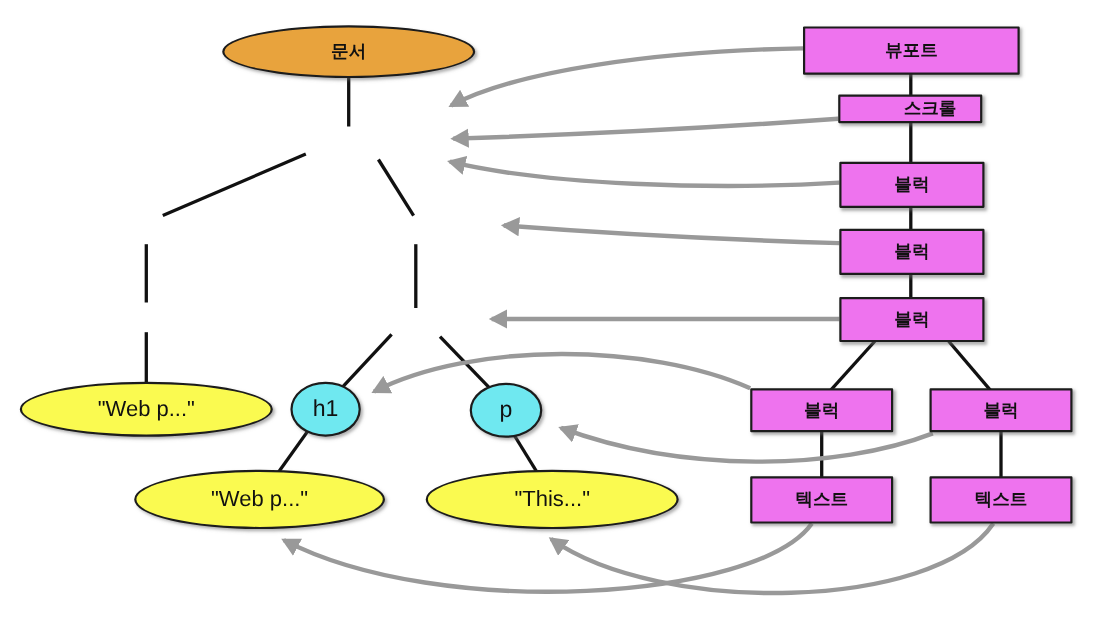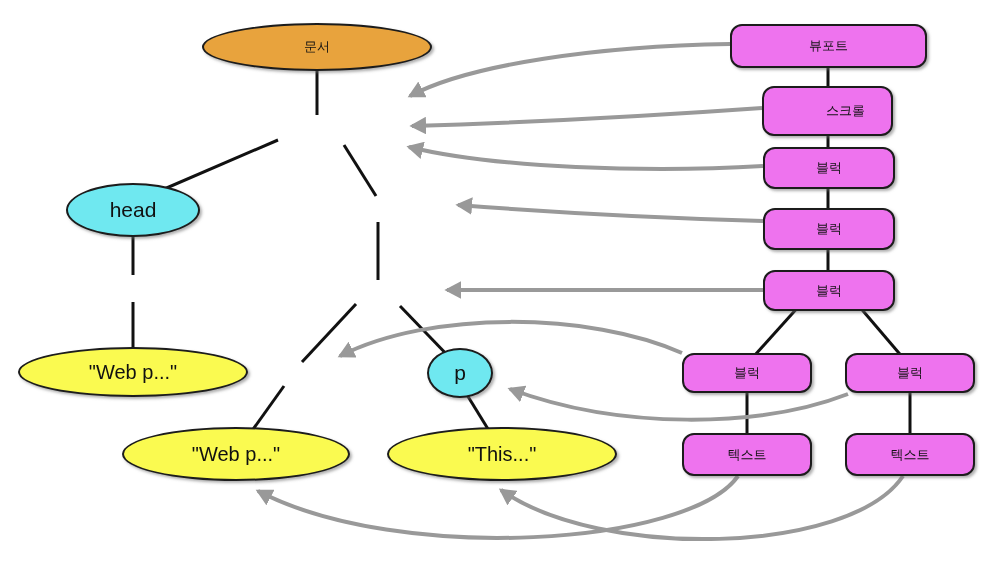--- a/index.html
+++ b/index.html
@@ -22,27 +22,27 @@
     display: flex;
     align-items: center;
     justify-content: center;
     box-sizing: border-box;
     border: 2px solid #1c1c1c;
     color: #111111;
     z-index: 1;
     box-shadow: 2px 2px 3px rgba(110,110,110,0.55);
   }
   .ellipse { border-radius: 50%; }
-  .rect { border-radius: 12px; }
+  .rect { border-radius: 1px; }
   .fill-document { background: #E8A33D; }
   .fill-element  { background: #6FE8F0; }
   .fill-textnode { background: #FAFA50; }
   .fill-render   { background: #EE73EE; }
   .lbl-en { font-size: 21px; font-weight: 400; letter-spacing: 0px; }
-  .lbl-ko { font-size: 13px; font-weight: 400; }
+  .lbl-ko { font-size: 16px; font-weight: 700; }
   .lbl-quote { font-size: 20px; font-weight: 400; }
   .edge { stroke: #111111; stroke-width: 3; fill: none; }
   .arrow { stroke: #999999; stroke-width: 4; fill: none; }
 </style>
 </head>
 <body>
 
 <div id="stage">
 
   <svg id="wires" viewBox="0 0 1002 570" xmlns="http://www.w3.org/2000/svg">
@@ -77,28 +77,28 @@
     <path class="arrow" marker-end="url(#ah)" d="M 763 166 C 650 173 495 168 409 147"></path>
     <path class="arrow" marker-end="url(#ah)" d="M 763 221 C 660 218 535 211 458 205"></path>
     <path class="arrow" marker-end="url(#ah)" d="M 763 290 L 447 290"></path>
     <path class="arrow" marker-end="url(#ah)" d="M 682 353 C 590 312 430 310 340 356"></path>
     <path class="arrow" marker-end="url(#ah)" d="M 848 394 C 760 428 620 430 510 389"></path>
     <path class="arrow" marker-end="url(#ah)" d="M 738 476 C 690 545 400 565 258 491"></path>
     <path class="arrow" marker-end="url(#ah)" d="M 903 476 C 850 555 600 560 501 490"></path>
   </svg>
 
   <div class="node ellipse fill-document lbl-ko" style="left:202px; top:23px;  width:230px; height:48px;">문서</div>
-  <div class="node ellipse fill-element lbl-en" style="left:66px;  top:183px; width:134px; height:54px;">head</div>
   <div class="node ellipse fill-textnode lbl-quote" style="left:18px; top:347px; width:230px; height:50px;">"Web p..."</div>
+  <div class="node ellipse fill-element lbl-en" style="left:264px; top:347px; width:64px;  height:50px;">h1</div>
   <div class="node ellipse fill-element lbl-en" style="left:427px; top:348px; width:66px;  height:50px;">p</div>
   <div class="node ellipse fill-textnode lbl-quote" style="left:122px; top:427px; width:228px; height:54px;">"Web p..."</div>
   <div class="node ellipse fill-textnode lbl-quote" style="left:387px; top:427px; width:230px; height:54px;">"This..."</div>
 
   <div class="node rect fill-render lbl-ko" style="left:730px; top:24px;  width:197px; height:44px;">뷰포트</div>
-  <div class="node rect fill-render lbl-ko" style="left:762px; top:86px;  width:131px; height:50px;padding-left:36px;">스크롤</div>
+  <div class="node rect fill-render lbl-ko" style="left:762px; top:86px;  width:131px; height:26px;padding-left:36px;">스크롤</div>
   <div class="node rect fill-render lbl-ko" style="left:763px; top:147px; width:132px; height:42px;">블럭</div>
   <div class="node rect fill-render lbl-ko" style="left:763px; top:208px; width:132px; height:42px;">블럭</div>
   <div class="node rect fill-render lbl-ko" style="left:763px; top:270px; width:132px; height:41px;">블럭</div>
   <div class="node rect fill-render lbl-ko" style="left:682px; top:353px; width:130px; height:40px;">블럭</div>
   <div class="node rect fill-render lbl-ko" style="left:845px; top:353px; width:130px; height:40px;">블럭</div>
   <div class="node rect fill-render lbl-ko" style="left:682px; top:433px; width:130px; height:43px;">텍스트</div>
   <div class="node rect fill-render lbl-ko" style="left:845px; top:433px; width:130px; height:43px;">텍스트</div>
 
 </div>
 

